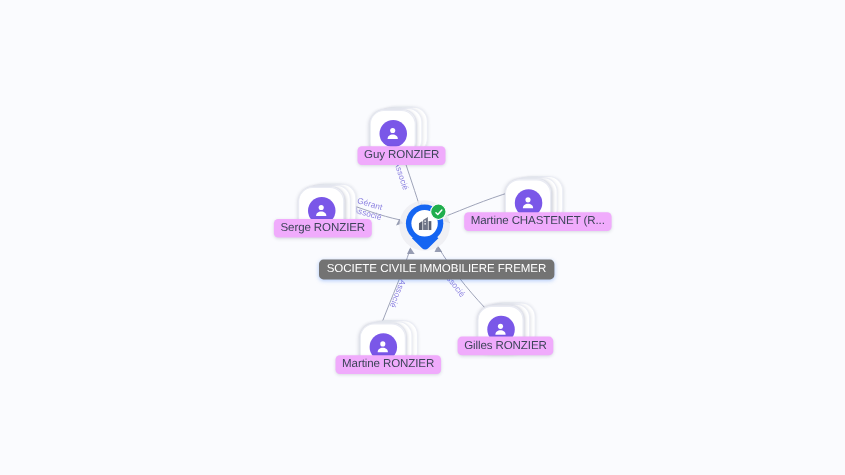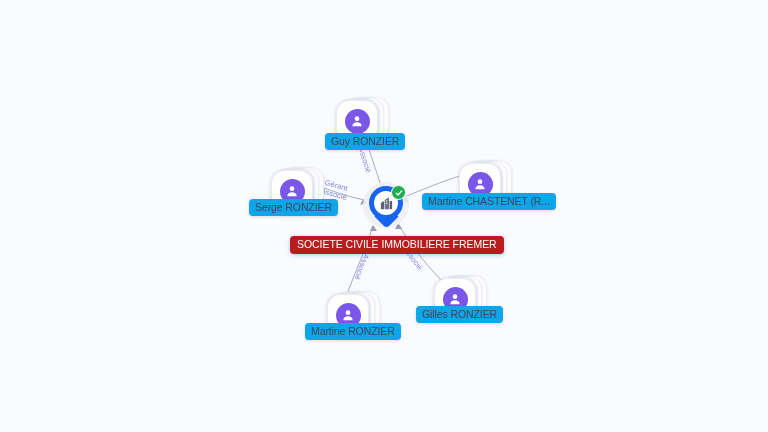--- a/index.html
+++ b/index.html
@@ -68,21 +68,21 @@
     background: #7a57e8;
     display: flex;
     align-items: center;
     justify-content: center;
   }
   .avatar-circle svg { display: block; }
 
   
   .name-pill {
     position: absolute;
-    background: #0ea5e9;
+    background: #f0abfc;
     border-radius: 4px;
     padding: 2px 6px 3px 6px;
     font-size: 10.5px;
     line-height: 12px;
     color: #3d4459;
     white-space: nowrap;
     box-shadow: 0 1px 3px rgba(40,45,80,0.17);
     letter-spacing: -0.1px;
   }
 
@@ -154,21 +154,21 @@
     border: 1.5px solid #ffffff;
     z-index: 3;
     display: flex;
     align-items: center;
     justify-content: center;
   }
   #company-label {
     position: absolute;
     left: 290px;
     top: 236px;
-    background: #b91c1c;
+    background: #737373;
     color: #ffffff;
     border-radius: 4px;
     padding: 2px 7px 3px 7px;
     font-size: 10.5px;
     line-height: 13px;
     white-space: nowrap;
     box-shadow: 0 1px 4px rgba(21,101,242,0.35);
     letter-spacing: -0.05px;
     z-index: 10;
   }

